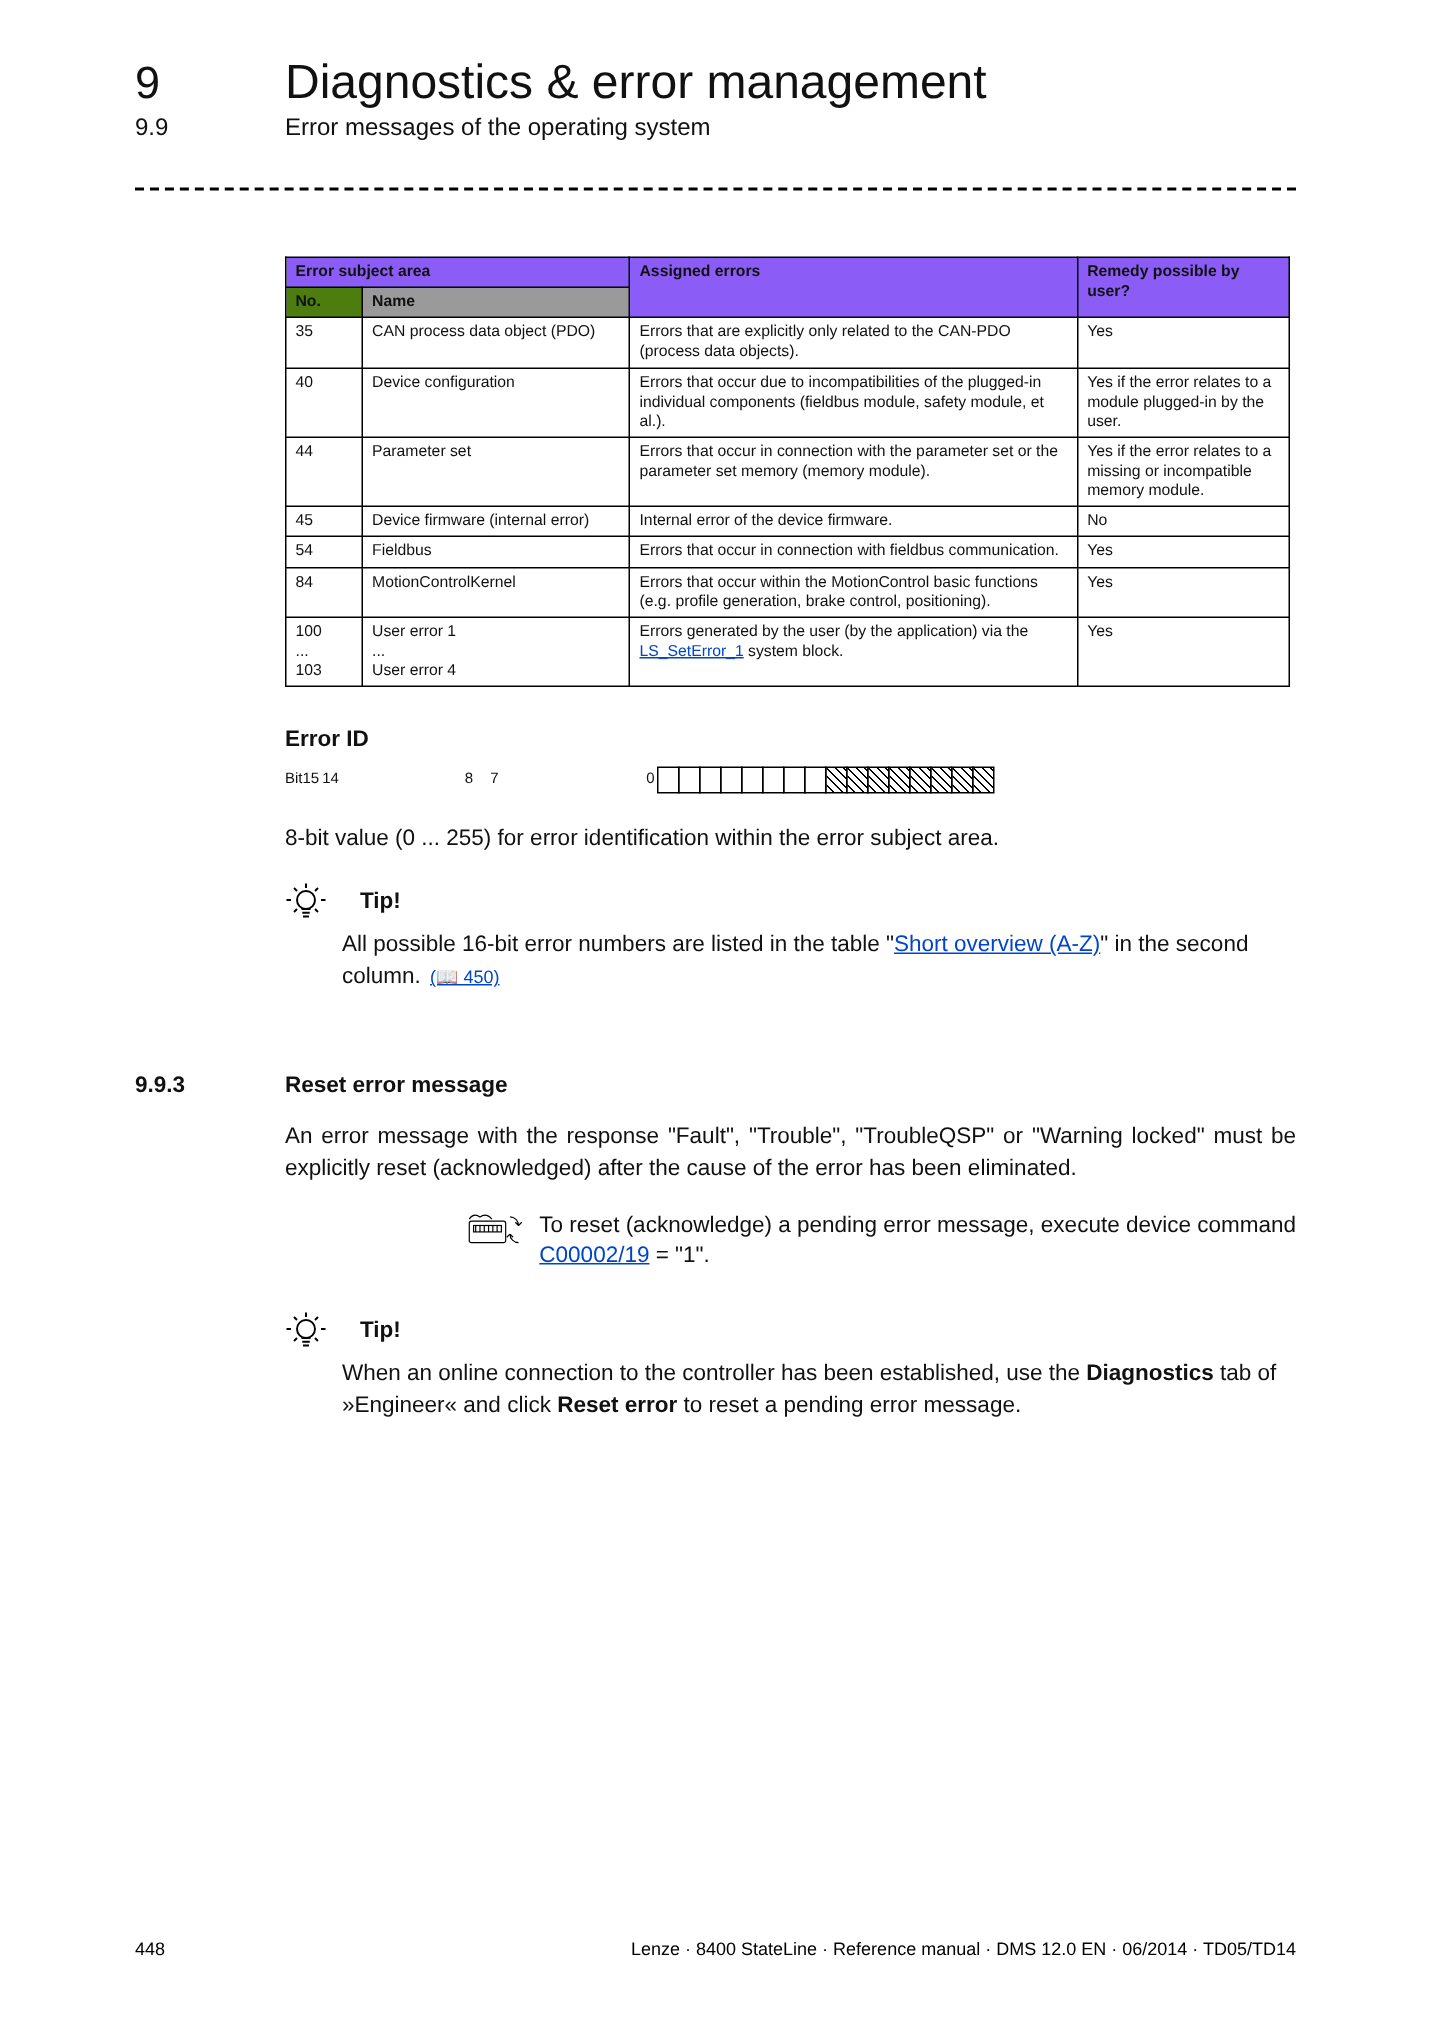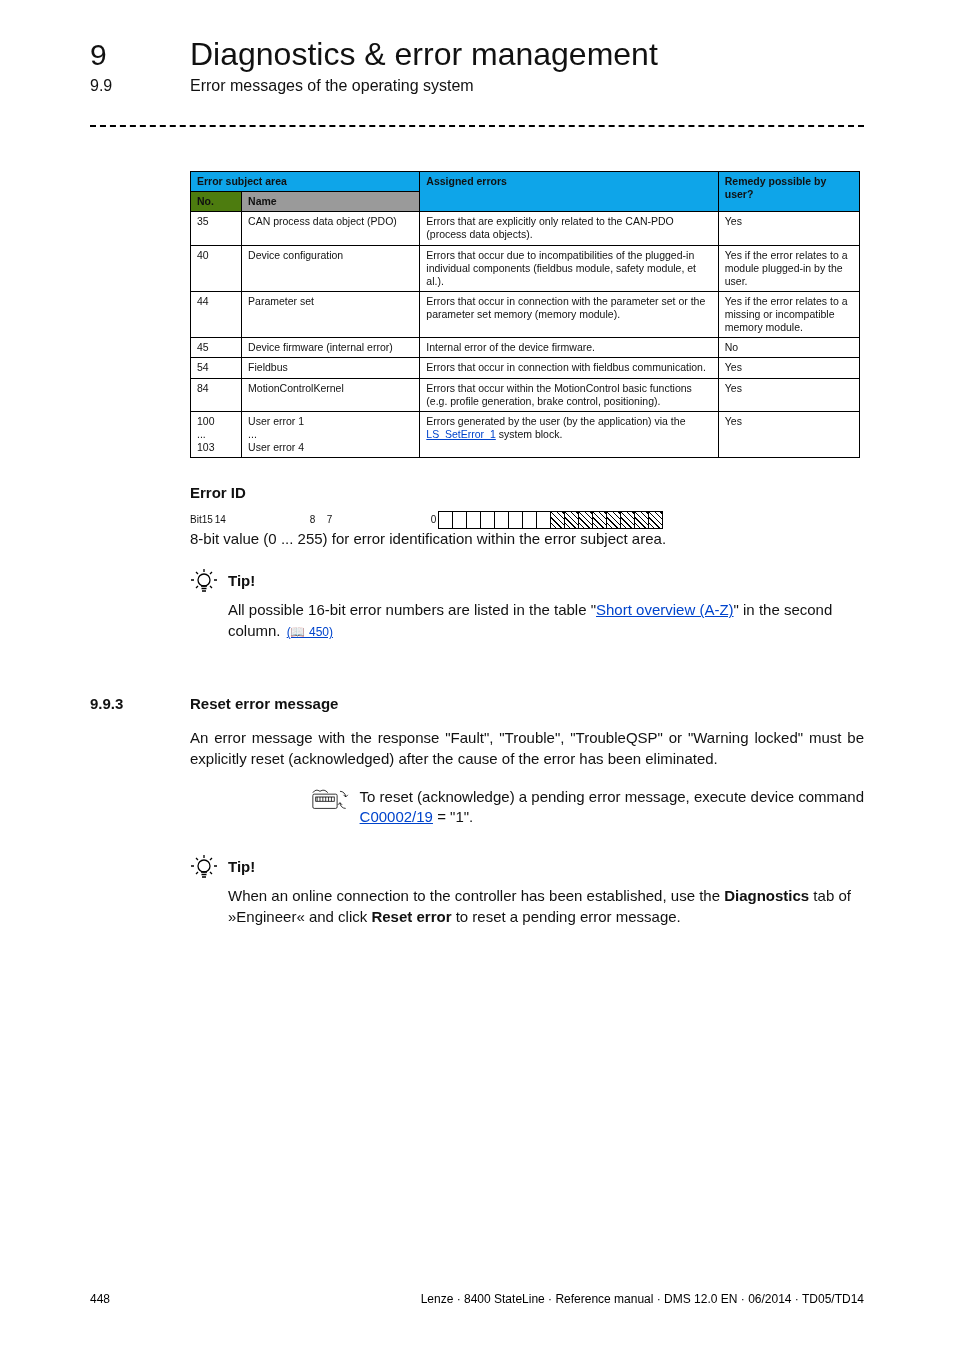--- a/index.html
+++ b/index.html
@@ -67,21 +67,21 @@
     font-size: 10.5px;
     line-height: 1.25;
   }
   table.err th, table.err td {
     border: 1px solid #000;
     padding: 3px 6px;
     vertical-align: top;
     text-align: left;
   }
   table.err thead th {
-    background: #0ea5e9;
+    background: #8b5cf6;
     font-weight: 700;
   }
   table.err thead th.no {
     background: #4d7c0f;
   }
   table.err thead th.name {
     background: #9a9a9a;
   }
 
   .sec-h {
@@ -120,29 +120,29 @@
   .bit-pre {
     font-size: 10px;
     display: inline-block;
     margin-right: 2px;
     vertical-align: top;
     line-height: 18px;
   }
 
   .body-p {
     font-size: 15px;
-    margin-top: 0;
+    margin-top: 20px;
     line-height: 1.35;
   }
 
   
   .tip {
     display: flex;
     align-items: flex-end;
-    gap: 10px;
+    gap: 22px;
     margin-top: 18px;
   }
   .tip .bulb {
     width: 28px;
     height: 28px;
     flex: 0 0 28px;
   }
   .tip .tlabel {
     font-weight: 700;
     font-size: 15px;

